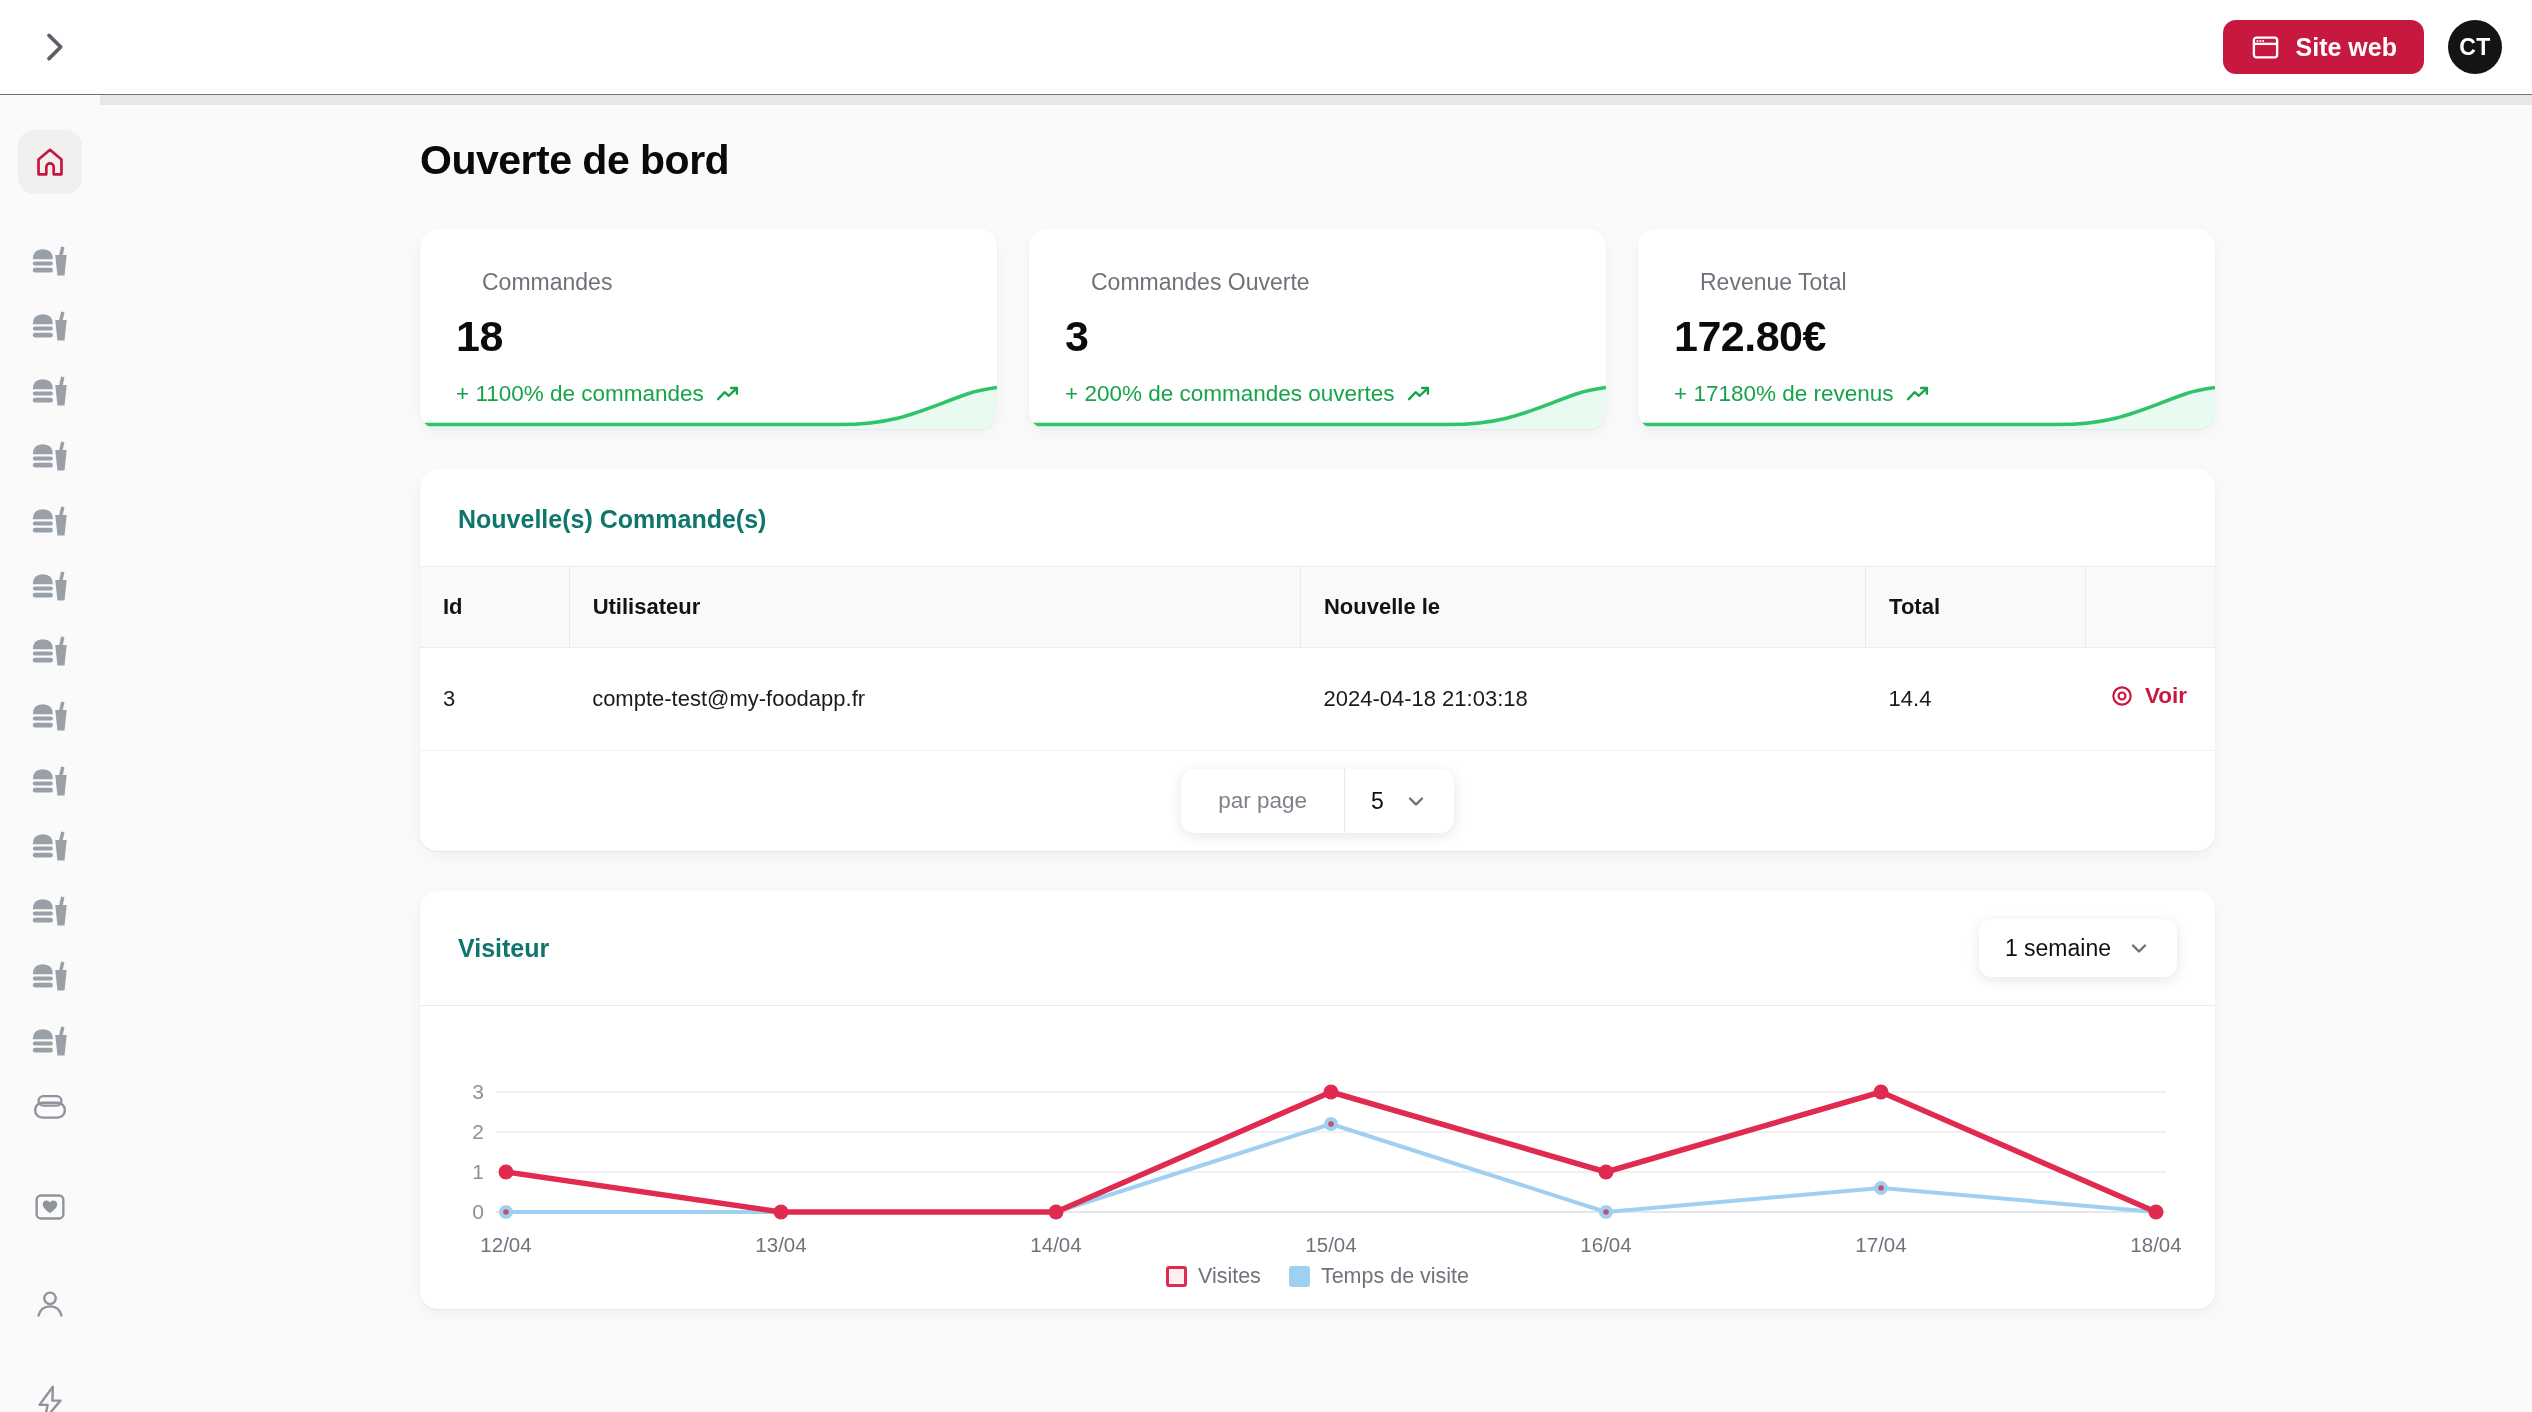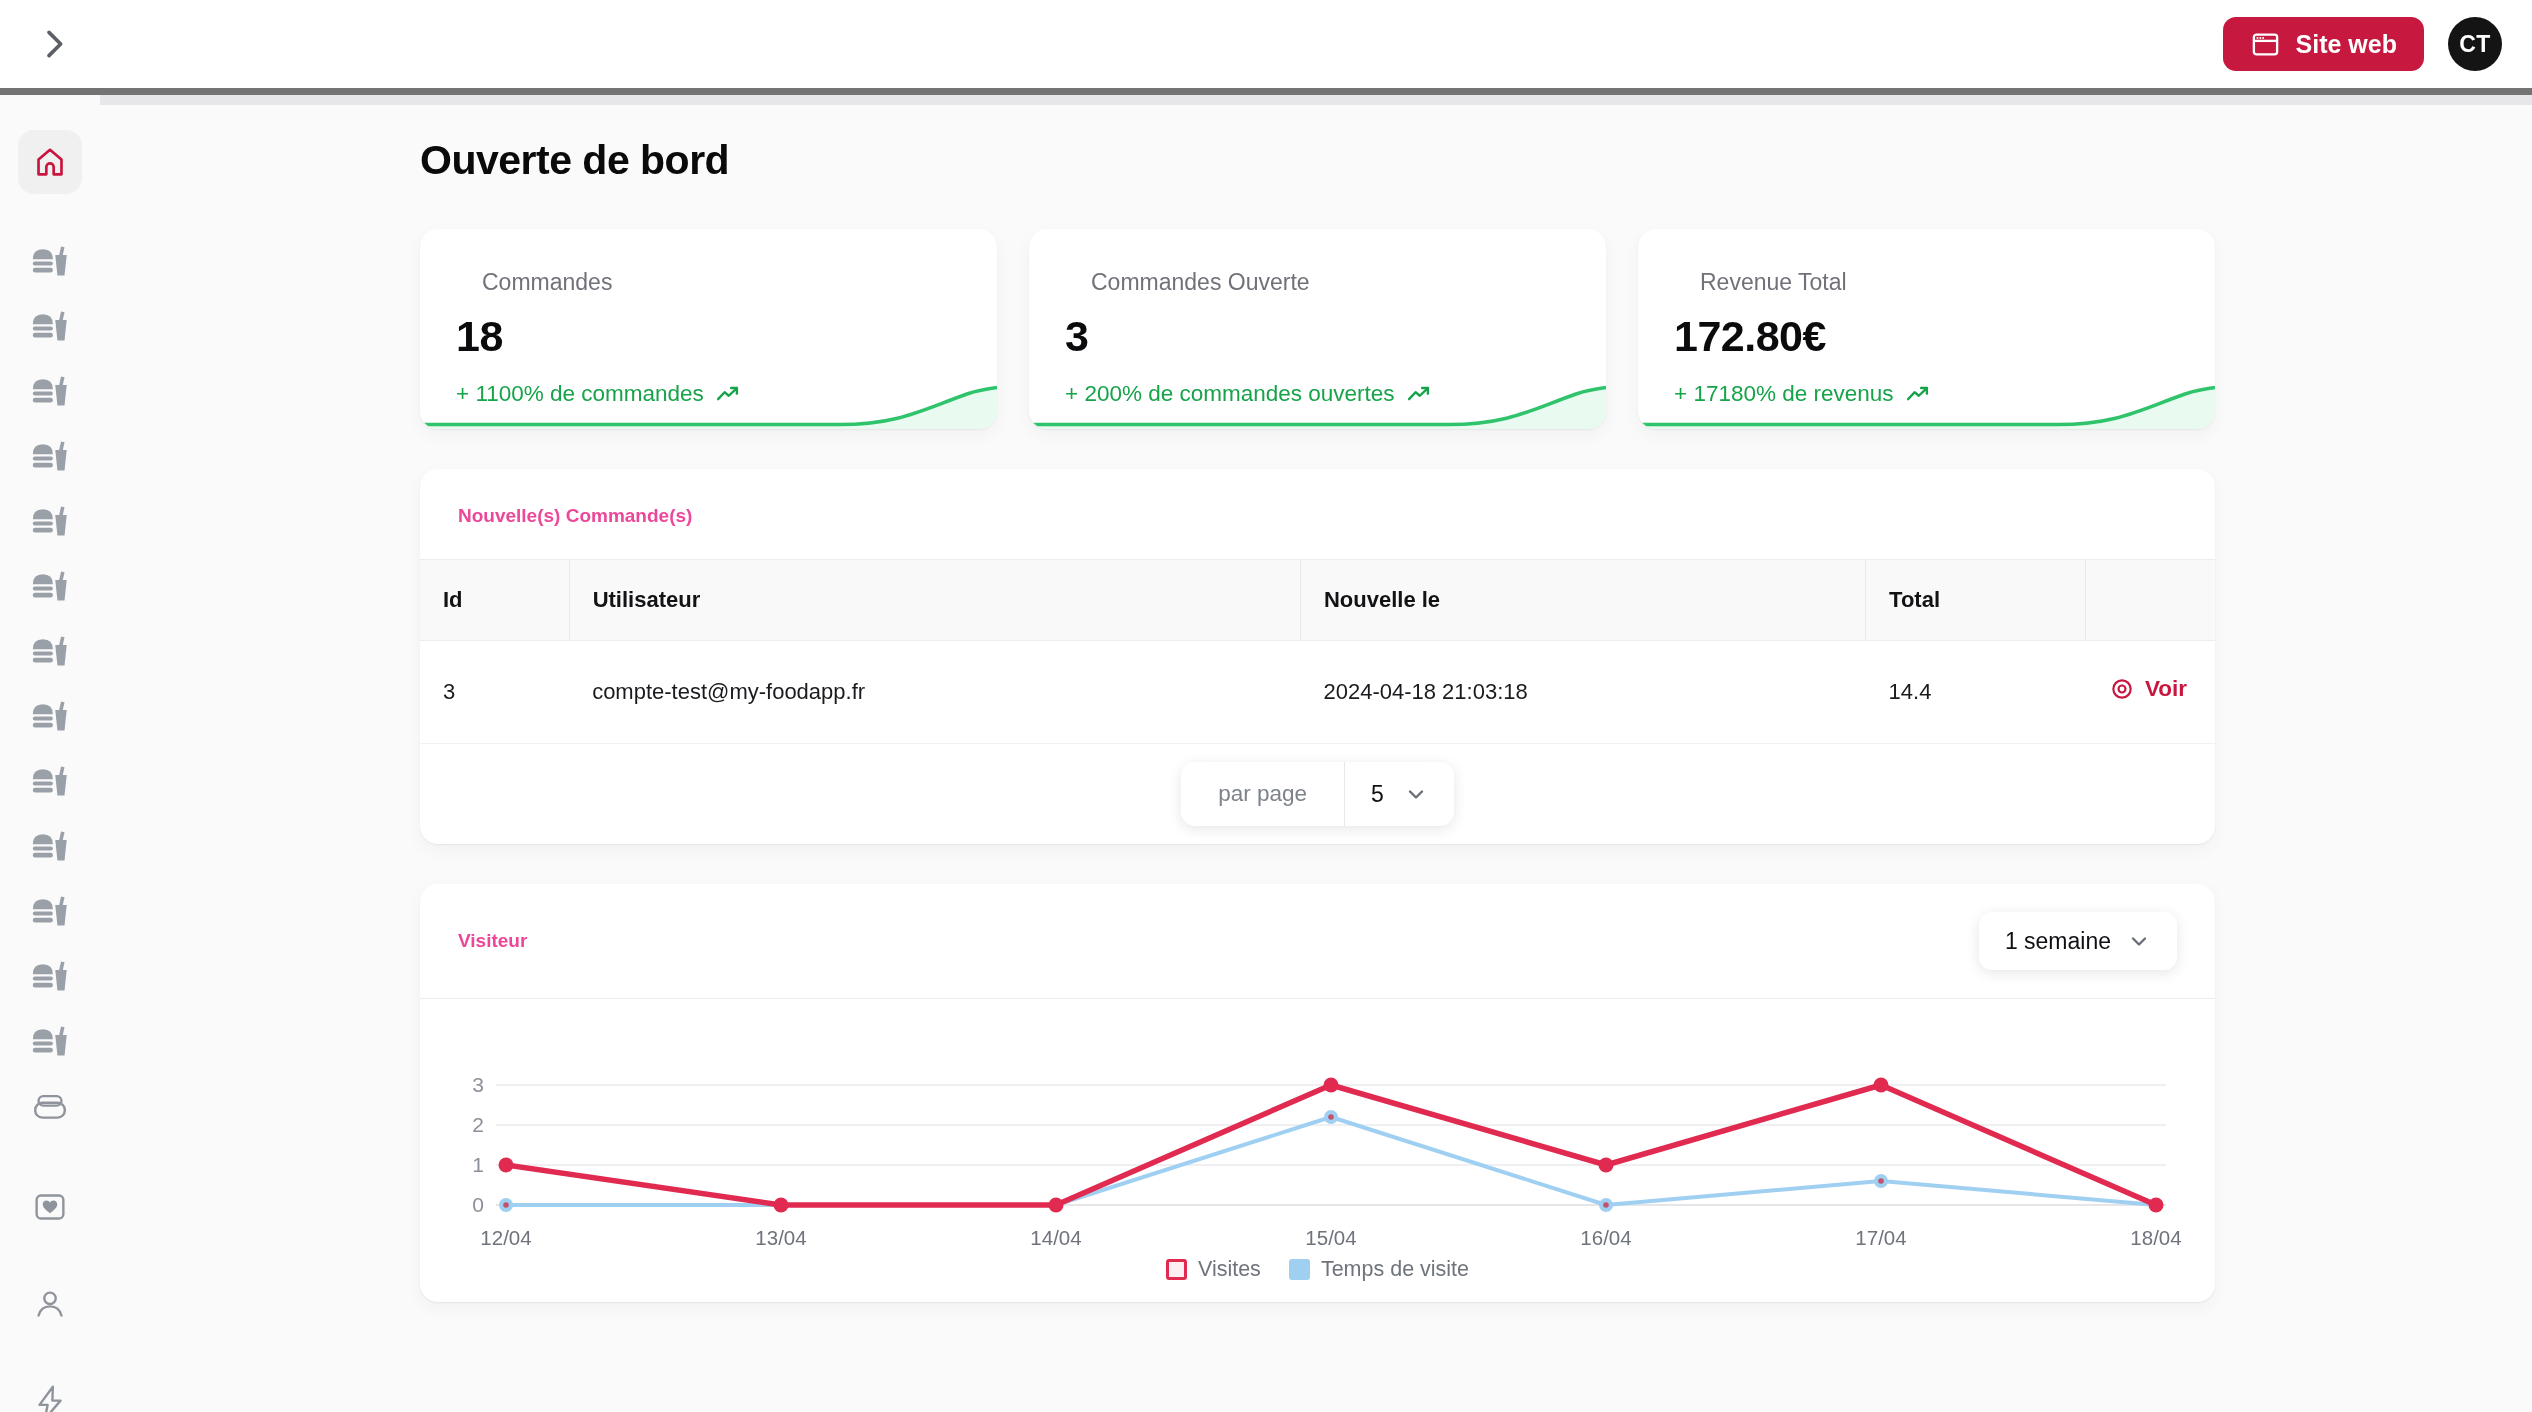--- a/index.html
+++ b/index.html
@@ -7,21 +7,21 @@
     width:2532px;height:1412px;position:relative;overflow:hidden;
     background:#fafafa;color:#18181b;
     font-family:"Liberation Sans",sans-serif;
     -webkit-font-smoothing:antialiased;
   }
   svg{display:block}
   svg text{font-family:"Liberation Sans",sans-serif}
 
   
   .topbar{position:absolute;left:0;top:0;width:2532px;height:95px;background:#fff;
-    border-bottom:7px solid #737373;display:flex;align-items:center;
+    border-bottom:1px solid #737373;display:flex;align-items:center;
     justify-content:space-between;padding:0 30px;box-sizing:border-box;z-index:5;}
   .collapse-btn{width:48px;height:48px;display:flex;align-items:center;justify-content:center;cursor:pointer;}
   .topbar-right{display:flex;align-items:center;gap:24px;}
   .siteweb-btn{display:flex;align-items:center;gap:15px;background:#c71840;color:#fff;
     border:none;border-radius:13px;height:54px;padding:0 27px;font-size:25px;font-weight:700;
     font-family:"Liberation Sans",sans-serif;cursor:pointer;}
   .avatar{width:54px;height:54px;border-radius:50%;background:#141414;color:#fff;
     display:flex;align-items:center;justify-content:center;font-size:23px;font-weight:700;letter-spacing:.5px;}
   .topstrip{position:absolute;left:100px;right:0;top:95px;height:10px;background:#e7e7e9;z-index:4;}
 
@@ -46,21 +46,21 @@
   .stat-card{flex:1;height:200px;position:relative;overflow:hidden;box-sizing:border-box;padding:40px 0 0 36px;}
   .stat-label{color:#71717a;font-size:23px;margin-left:26px;}
   .stat-value{font-size:43px;font-weight:800;color:#0b0b0d;margin-top:16px;letter-spacing:-.5px;}
   .stat-delta{display:flex;align-items:center;gap:11px;margin-top:20px;color:#17a34a;font-size:22.5px;font-weight:500;}
   .sparkline{position:absolute;left:0;right:0;bottom:0;height:48px;width:100%;}
 
   
   .orders-card{margin-top:40px;overflow:hidden;}
   .card-header{display:flex;align-items:center;justify-content:space-between;
     padding:36px 38px 32px 38px;}
-  .card-title{font-size:19px;font-weight:700;color:#ec4899;}
+  .card-title{font-size:25px;font-weight:700;color:#0f766e;}
   table.orders{width:100%;border-collapse:collapse;}
   table.orders th{background:#f9f9fa;border-top:1px solid #ededee;border-bottom:1px solid #ededee;
     text-align:left;font-size:22px;font-weight:700;color:#131316;padding:27px 10px 27px 23px;}
   table.orders th + th{border-left:1px solid #e9e9eb;}
   table.orders td{font-size:22px;color:#1b1b1f;padding:35px 10px 35px 23px;border-bottom:1px solid #f1f1f2;}
   .cell-action{text-align:right;}
   .voir{display:inline-flex;align-items:center;gap:10px;color:#c9163f;font-weight:700;
     font-size:22.5px;cursor:pointer;padding-right:18px;}
   .pager-zone{height:100px;display:flex;align-items:center;justify-content:center;}
   .pager{display:flex;align-items:stretch;background:#fff;border-radius:14px;height:64px;

